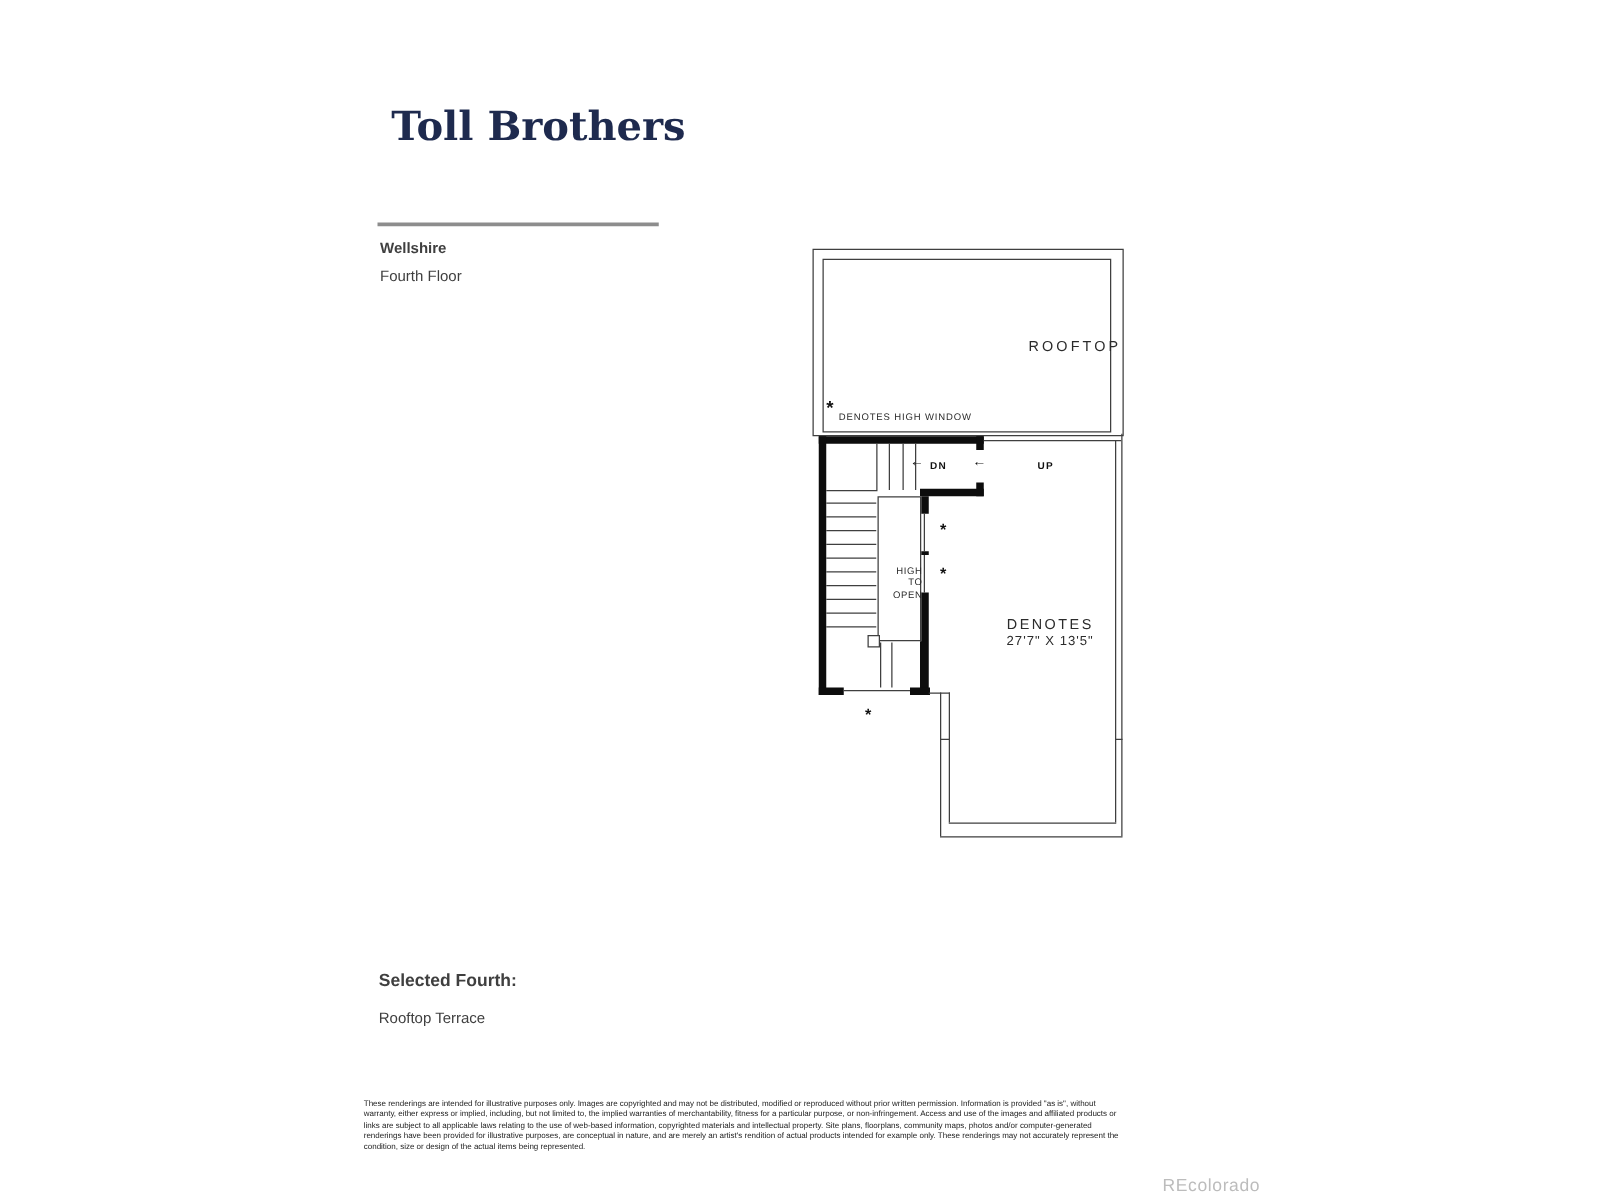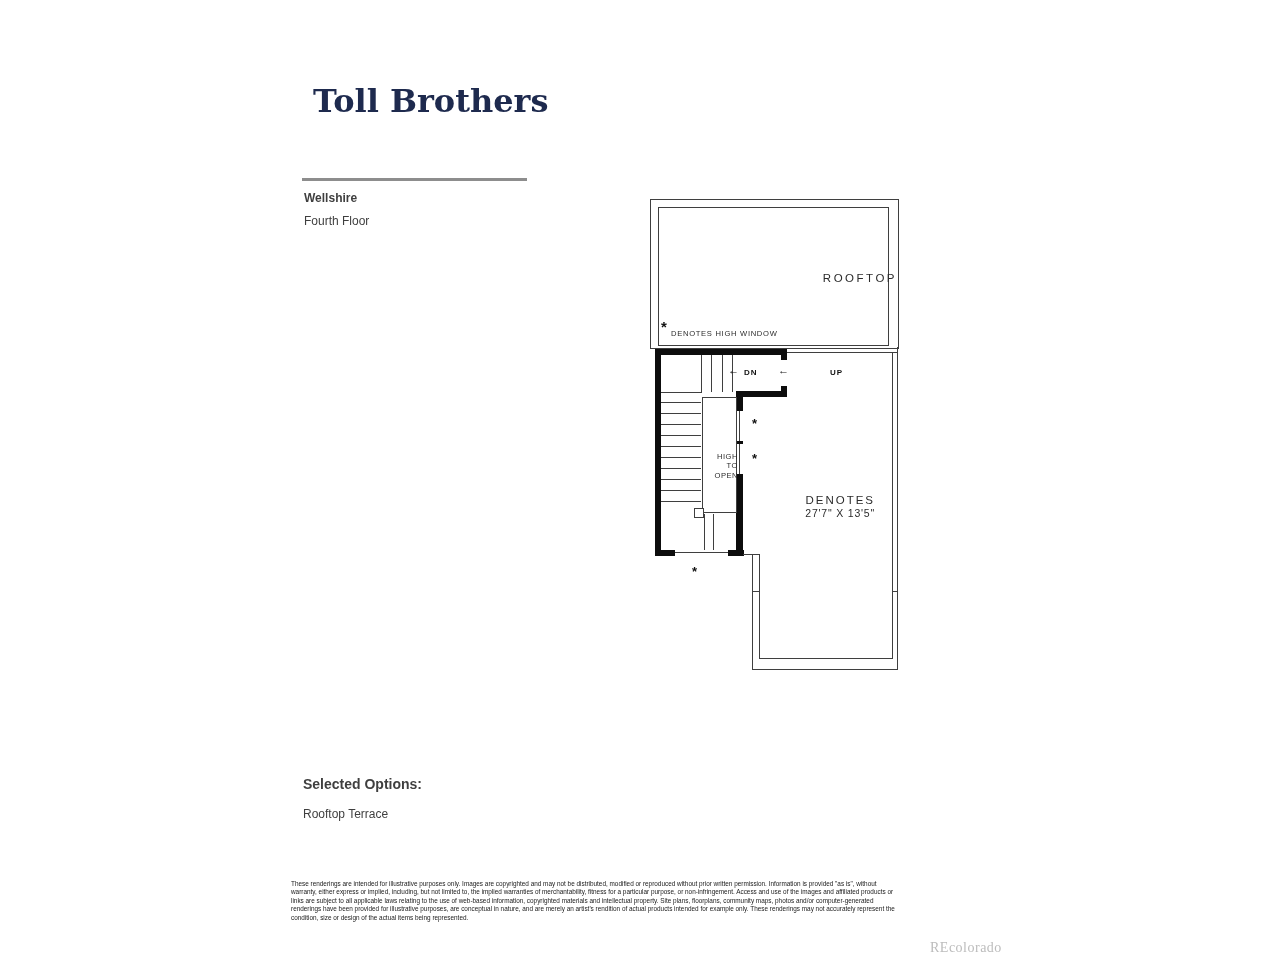--- a/index.html
+++ b/index.html
@@ -12,21 +12,21 @@
   .center{text-align:right;}
   #logo{position:absolute;left:313px;top:82px;font-family:"DejaVu Serif",serif;
         font-size:32px;font-weight:700;color:#1e2a4e;letter-spacing:0px;white-space:nowrap;}
   #divider{position:absolute;left:302px;top:178px;width:225px;height:3px;background:#8d8d8d;}
   #community{position:absolute;left:304px;top:191px;font-size:12px;font-weight:700;color:#3f3f3f;}
   #floor{position:absolute;left:304px;top:214px;font-size:12px;color:#3f3f3f;}
   #options-heading{position:absolute;left:303px;top:776px;font-size:14px;font-weight:700;color:#3f3f3f;}
   #option-item{position:absolute;left:303px;top:807px;font-size:12px;color:#3f3f3f;}
   #disclaimer{position:absolute;left:291px;top:880px;font-size:6.4px;line-height:8.4px;
               color:#1a1a1a;white-space:nowrap;}
-  #watermark{position:absolute;left:930px;top:940px;font-size:14px;color:#bcbcbc;letter-spacing:0.5px;font-family:Liberation Serif, serif;}
+  #watermark{position:absolute;left:930px;top:940px;font-size:14px;color:#bcbcbc;letter-spacing:0.5px;}
   .ast{position:absolute;font-size:13px;font-weight:700;color:#111;}
   .arrow{position:absolute;font-size:11px;color:#111;}
   .dirlbl{position:absolute;font-size:8px;letter-spacing:1px;color:#111;font-weight:700;}
 </style>
 </head>
 <body>
 
 <div id="page">
 
   <div id="logo">Toll Brothers</div>
@@ -96,21 +96,21 @@
   <div class="ln" style="left:752px;top:554px;width:1px;height:115px;"></div>
   <div class="ln" style="left:759px;top:554px;width:1px;height:104px;"></div>
   <div class="ln" style="left:752px;top:591px;width:8px;height:1px;"></div>
   <div class="ln" style="left:759px;top:658px;width:134px;height:1px;"></div>
   <div class="ln" style="left:752px;top:669px;width:146px;height:1px;"></div>
   <div class="ln" style="left:892px;top:352px;width:1px;height:306px;"></div>
   <div class="ln" style="left:897px;top:347px;width:1px;height:322px;"></div>
   <div class="ln" style="left:892px;top:591px;width:6px;height:1px;"></div>
   <div class="ln" style="left:787px;top:352px;width:110px;height:1px;"></div>
 
-  <div id="options-heading">Selected Options:</div>
+  <div id="options-heading">Selected Fourth:</div>
   <div id="option-item">Rooftop Terrace</div>
 
   <div id="disclaimer">
     <div>These renderings are intended for illustrative purposes only. Images are copyrighted and may not be distributed, modified or reproduced without prior written permission. Information is provided "as is", without</div>
     <div>warranty, either express or implied, including, but not limited to, the implied warranties of merchantability, fitness for a particular purpose, or non-infringement. Access and use of the images and affiliated products or</div>
     <div>links are subject to all applicable laws relating to the use of web-based information, copyrighted materials and intellectual property. Site plans, floorplans, community maps, photos and/or computer-generated</div>
     <div>renderings have been provided for illustrative purposes, are conceptual in nature, and are merely an artist's rendition of actual products intended for example only. These renderings may not accurately represent the</div>
     <div>condition, size or design of the actual items being represented.</div>
   </div>
 

